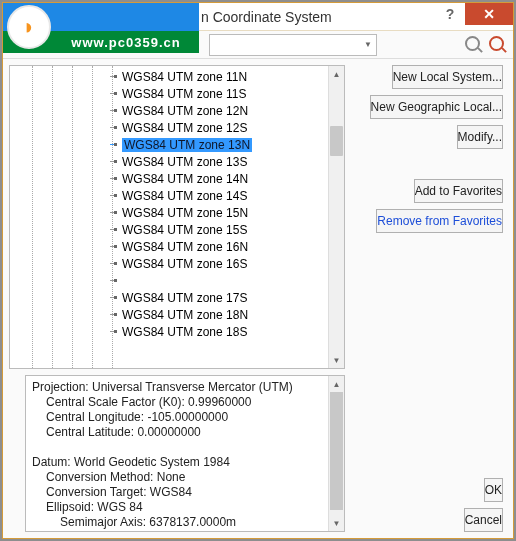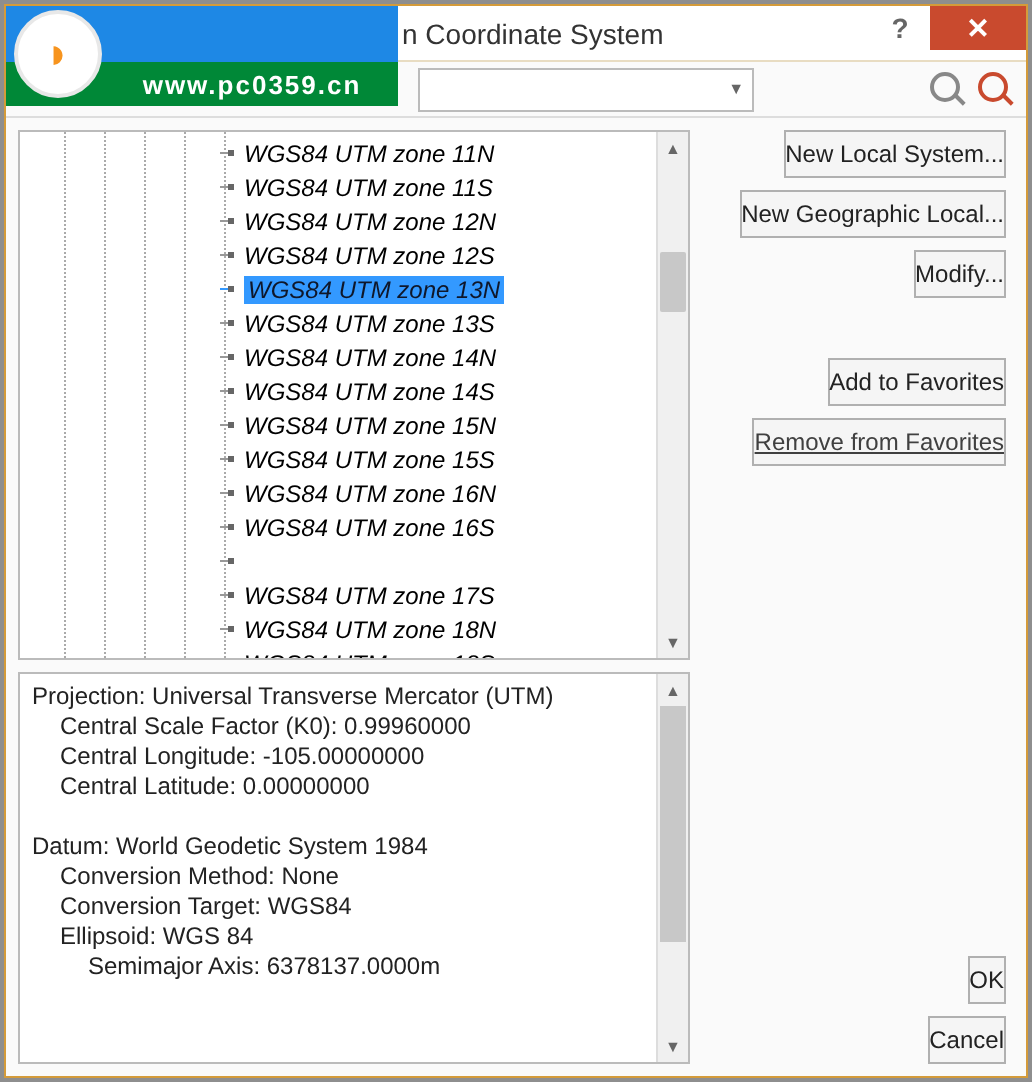--- a/index.html
+++ b/index.html
@@ -22,37 +22,37 @@
 .search-icons { margin-left: auto; display: flex; gap: 6px; }
 .zoom-icon { width: 18px; height: 18px; position: relative; }
 .zoom-icon::before { content: ''; position: absolute; width: 11px; height: 11px; border: 2px solid #888; border-radius: 50%; left: 0; top: 0; }
 .zoom-icon::after { content: ''; position: absolute; width: 6px; height: 2px; background: #888; transform: rotate(45deg); right: 0; bottom: 3px; }
 .zoom-icon.red::before { border-color: #c94a2e; }
 .zoom-icon.red::after { background: #c94a2e; }
 .content { flex: 1; background: #fafafa; padding: 6px; display: flex; gap: 6px; overflow: hidden; }
 .left-col { width: 336px; display: flex; flex-direction: column; gap: 6px; }
 .right-col { width: 152px; display: flex; flex-direction: column; gap: 6px; align-items: flex-end; }
 .tree-box { flex: 1; background: #fff; border: 1px solid #bbb; overflow: hidden; position: relative; }
-.tree-inner { position: absolute; left: 0; top: 0; right: 16px; bottom: 0; overflow: hidden; padding: 2px 0; font-style: italic; }
+.tree-inner { position: absolute; left: 0; top: 0; right: 16px; bottom: 0; overflow: hidden; padding: 2px 0; }
 .tree-item { display: flex; align-items: center; height: 17px; padding-left: 100px; white-space: nowrap; }
 .tree-item .dot { width: 4px; height: 1px; background: #999; margin-right: 8px; position: relative; }
 .tree-item .dot::before { content: ''; position: absolute; left: 4px; top: -1px; width: 3px; height: 3px; background: #666; }
 .tree-item.selected span { background: #3399ff; color: #0f172a; padding: 0 2px; }
 .tree-lines { position: absolute; left: 0; top: 0; bottom: 0; width: 100px; pointer-events: none; }
 .vline { position: absolute; top: 0; bottom: 0; width: 1px; border-left: 1px dotted #aaa; }
 .scrollbar { position: absolute; right: 0; top: 0; bottom: 0; width: 16px; background: #f0f0f0; border-left: 1px solid #ddd; }
 .scroll-thumb { position: absolute; left: 1px; right: 1px; top: 60px; height: 30px; background: #c8c8c8; border-radius: 1px; }
 .scroll-arrow { position: absolute; left: 0; right: 0; height: 16px; display: flex; align-items: center; justify-content: center; font-size: 8px; color: #666; }
 .scroll-arrow.up { top: 0; }
 .scroll-arrow.down { bottom: 0; }
-.info-box { height: 196px; background: #fff; border: 1px solid #bbb; padding: 4px 6px; font-size: 11px; line-height: 15px; color: #222; overflow: hidden; position: relative; }
+.info-box { height: 157px; background: #fff; border: 1px solid #bbb; padding: 4px 6px; font-size: 11px; line-height: 15px; color: #222; overflow: hidden; position: relative; margin-left: 16px; }
 .info-scrollbar { position: absolute; right: 0; top: 0; bottom: 0; width: 16px; background: #f0f0f0; border-left: 1px solid #ddd; }
 .info-thumb { position: absolute; left: 1px; right: 1px; top: 16px; height: 118px; background: #c8c8c8; }
 .btn { height: 24px; border: 1px solid #b0b0b0; background: #f5f5f5; display: flex; align-items: center; justify-content: center; color: #222; cursor: default; }
-.btn.disabled { color: #404040; text-decoration: underline; }
+.btn.disabled { color: #1d4ed8; }
 .spacer { flex: 1; }
 .ind { display: block; }
 .ind1 { padding-left: 14px; }
 .ind2 { padding-left: 28px; }
 </style>
 </head>
 <body>
 
 <div class="window">
   <div class="titlebar">

